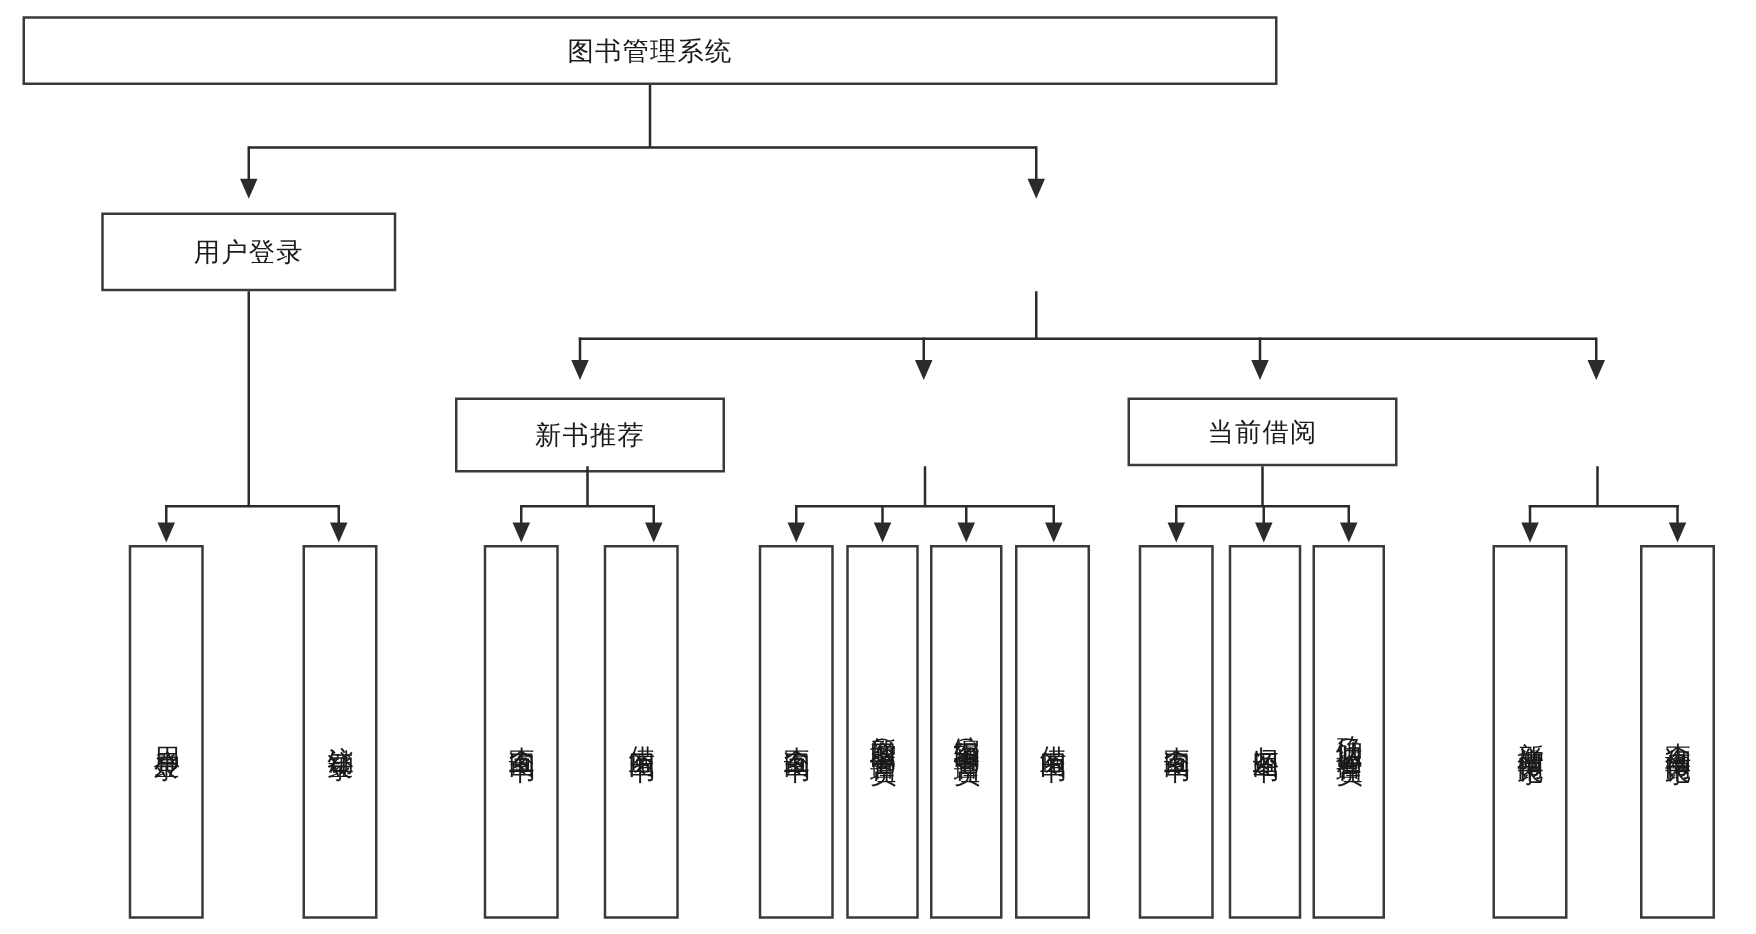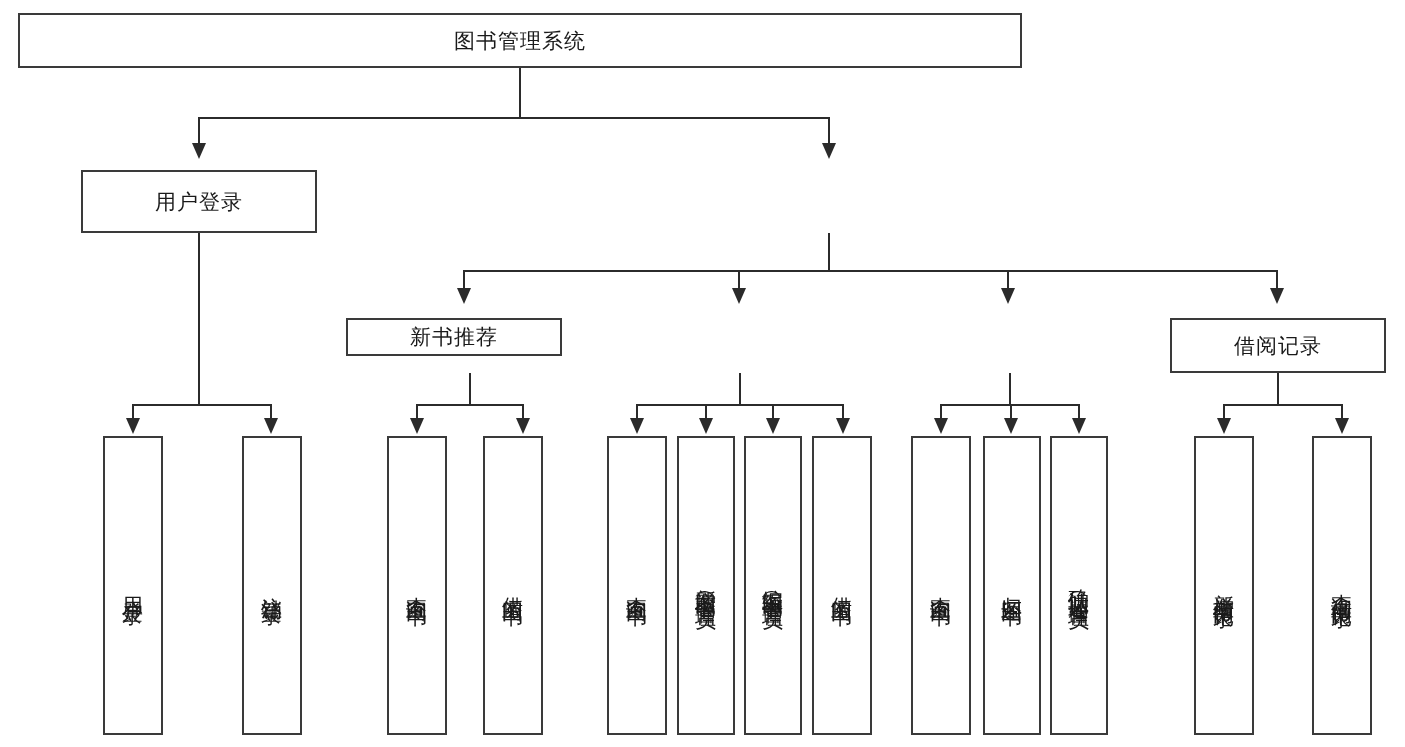--- a/index.html
+++ b/index.html
@@ -101,25 +101,25 @@
   <div class="conn hline" style="left:463px; top:270px; width:814px; height:2px;"></div>
   <div class="conn vline" style="left:463px; top:270px; width:2px; height:20px;"></div>
   <div class="arrow" style="left:457px; top:288px;"></div>
   <div class="conn vline" style="left:738px; top:270px; width:2px; height:20px;"></div>
   <div class="arrow" style="left:732px; top:288px;"></div>
   <div class="conn vline" style="left:1007px; top:270px; width:2px; height:20px;"></div>
   <div class="arrow" style="left:1001px; top:288px;"></div>
   <div class="conn vline" style="left:1276px; top:270px; width:2px; height:20px;"></div>
   <div class="arrow" style="left:1270px; top:288px;"></div>
 
-  <div class="node h" style="left:346px; top:318px; width:216px; height:38px;">
+  <div class="node h" style="left:364px; top:318px; width:216px; height:60px;">
     <span>新书推荐</span>
   </div>
-  <div class="node h" style="left:1170px; top:318px; width:216px; height:55px;">
-    <span>借阅记录</span>
+  <div class="node h" style="left:902px; top:318px; width:216px; height:55px;">
+    <span>当前借阅</span>
   </div>
 
   <div class="conn vline" style="left:469px; top:373px; width:2px; height:32px;"></div>
   <div class="conn hline" style="left:416px; top:404px; width:108px; height:2px;"></div>
   <div class="conn vline" style="left:416px; top:404px; width:2px; height:16px;"></div>
   <div class="arrow" style="left:410px; top:418px;"></div>
   <div class="conn vline" style="left:522px; top:404px; width:2px; height:16px;"></div>
   <div class="arrow" style="left:516px; top:418px;"></div>
 
   <div class="conn vline" style="left:739px; top:373px; width:2px; height:32px;"></div>

